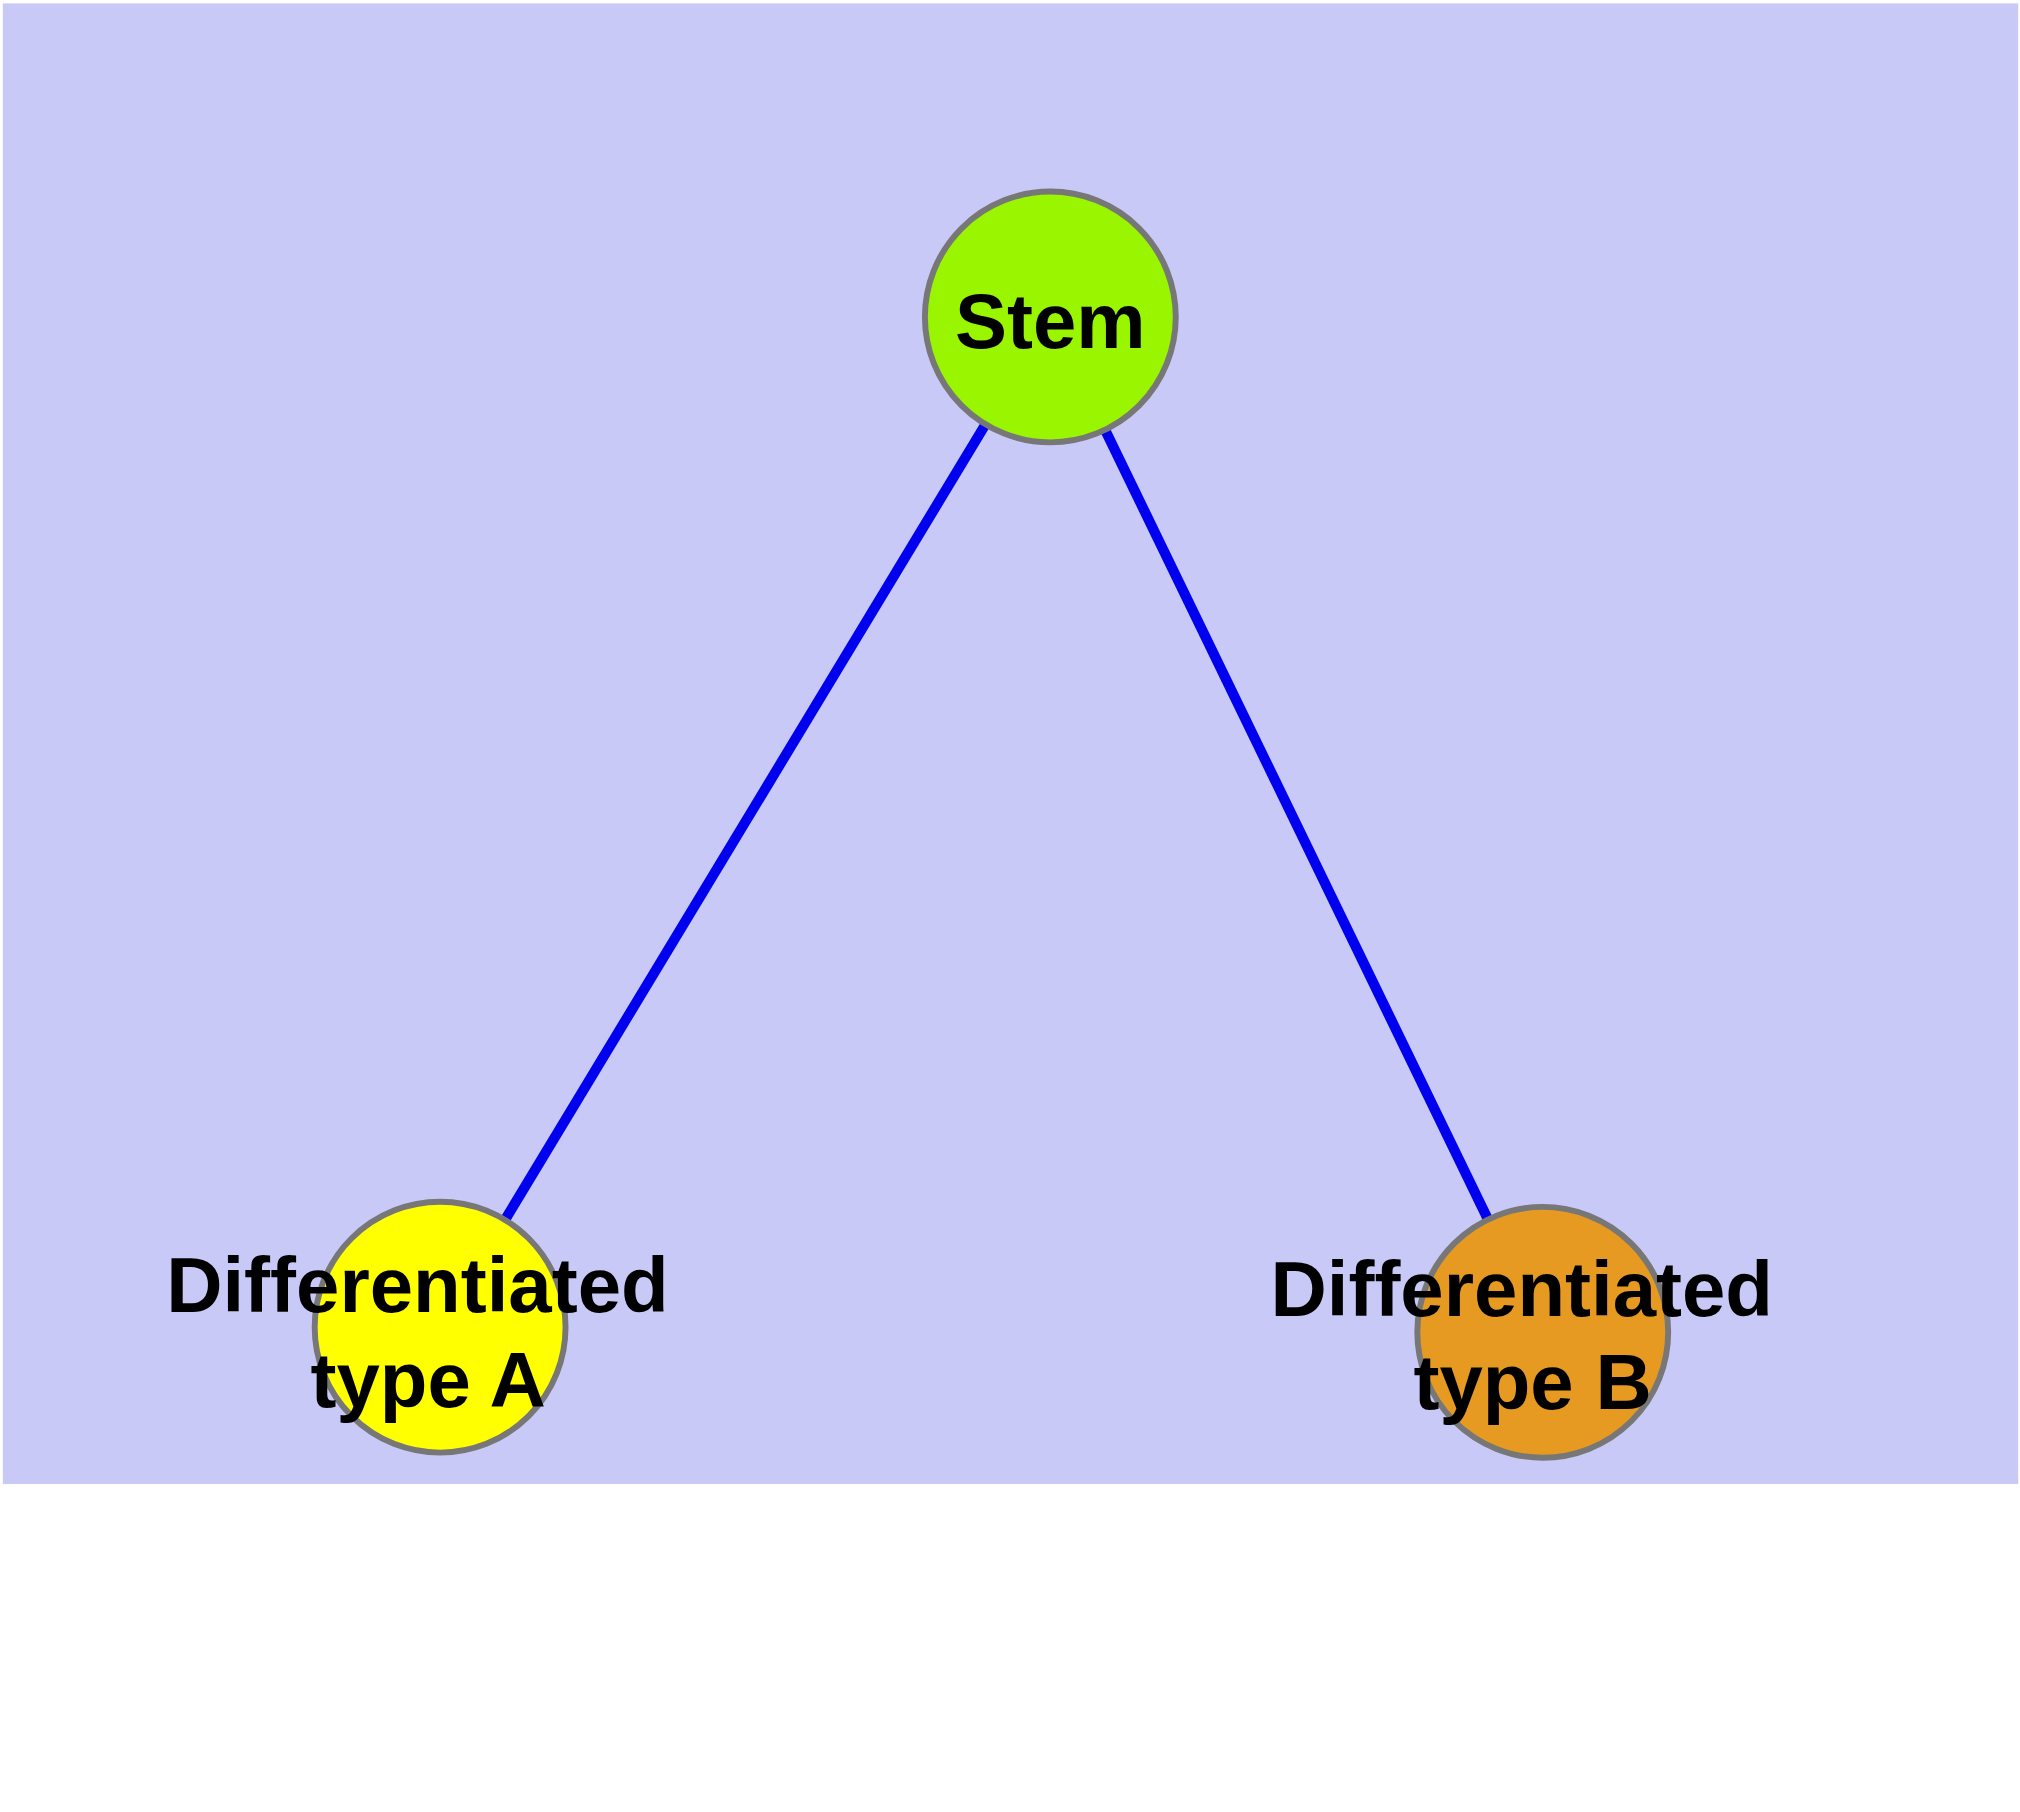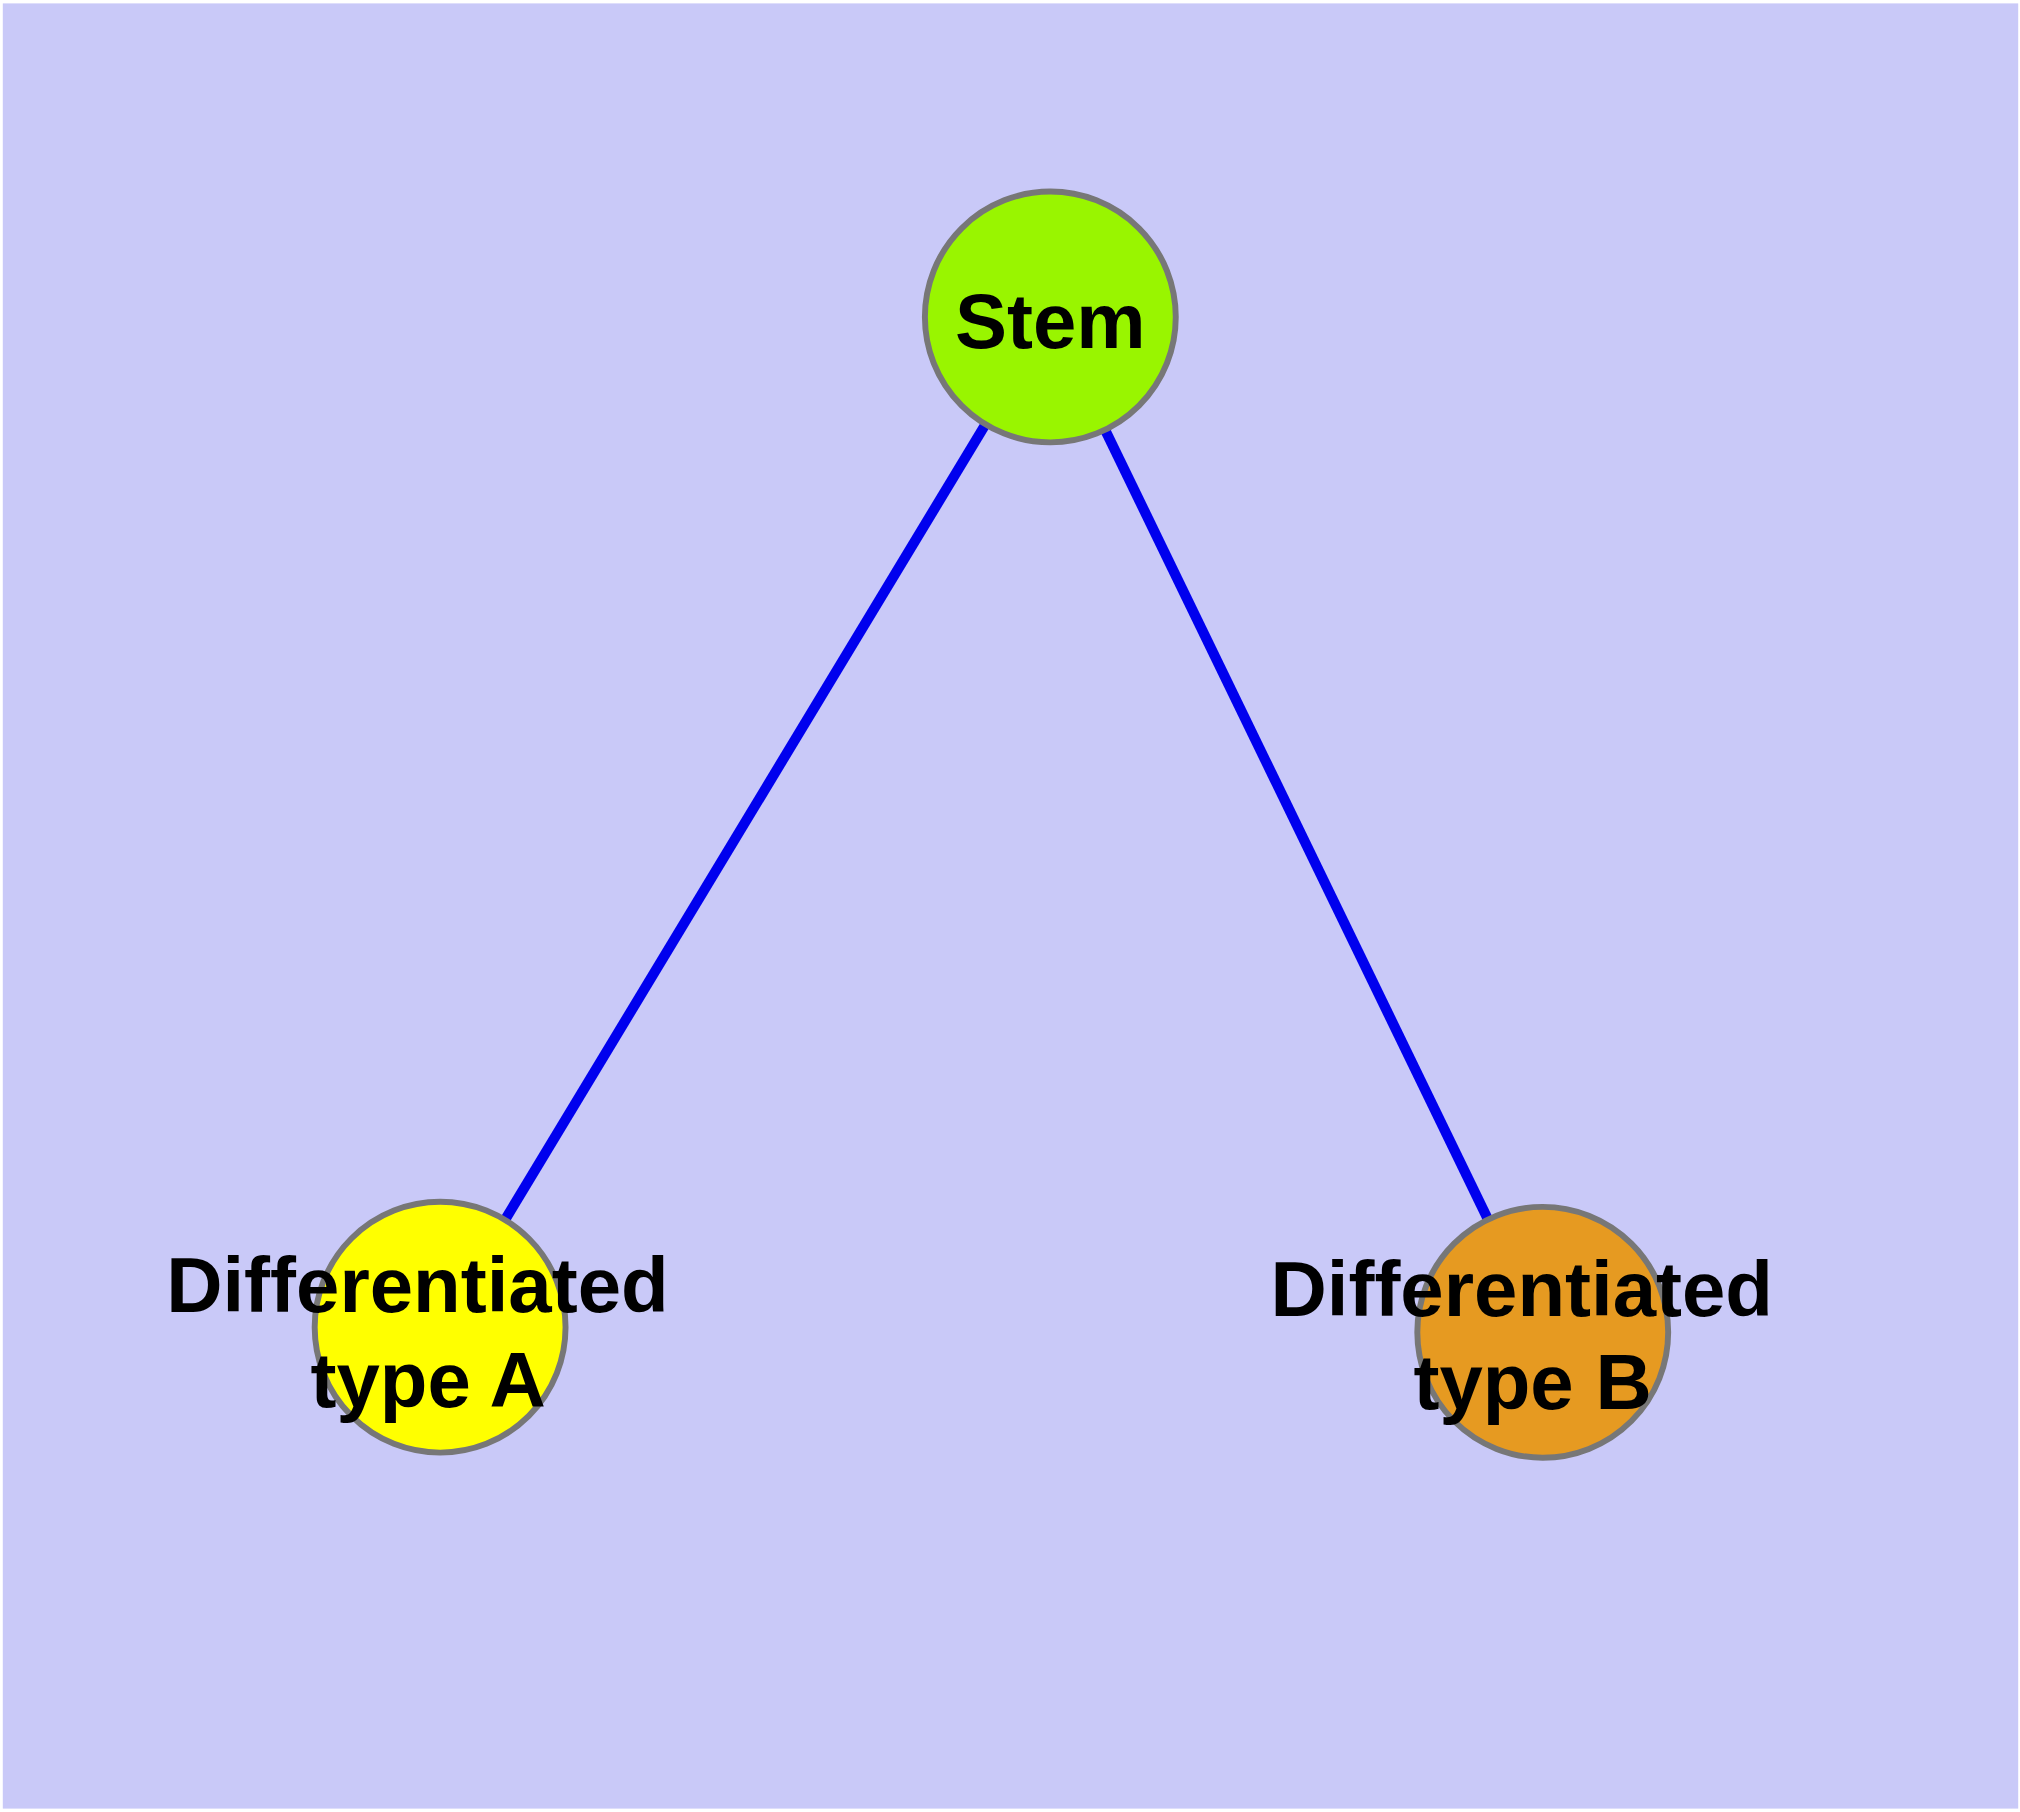--- a/index.html
+++ b/index.html
@@ -2,21 +2,21 @@
 <html style="font-size:13.6px"><head>
 <meta charset="utf-8">
 <style>
   html, body {
     margin: 0;
     padding: 0;
     background: #ffffff;
   }
   .canvas-wrap {
     width: 2021px;
-    height: 1812px;
+    height: 1484px;
     position: relative;
   }
   svg {
     display: block;
   }
   .edge {
     stroke-width: 12;
     stroke-linecap: butt;
   }
   .node {

